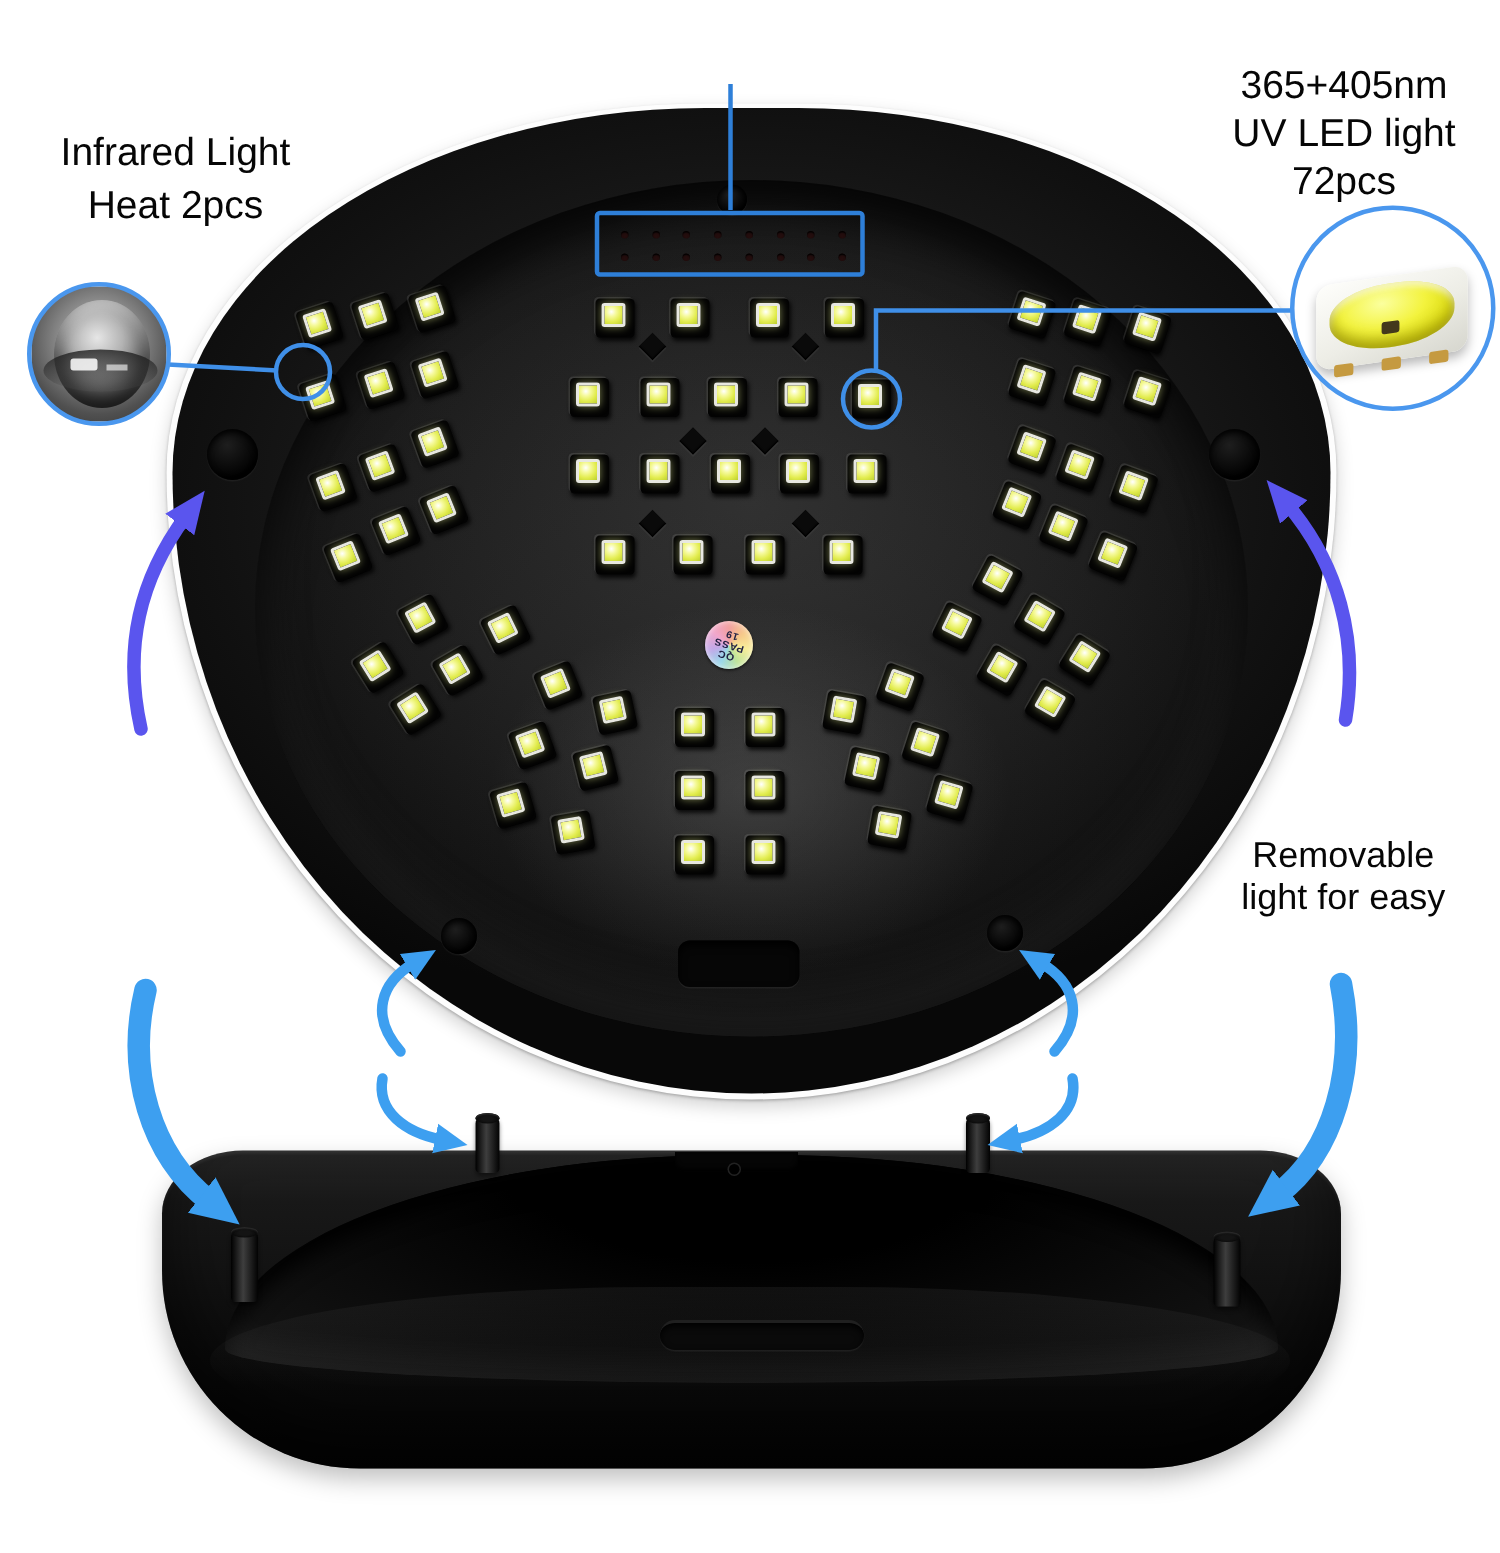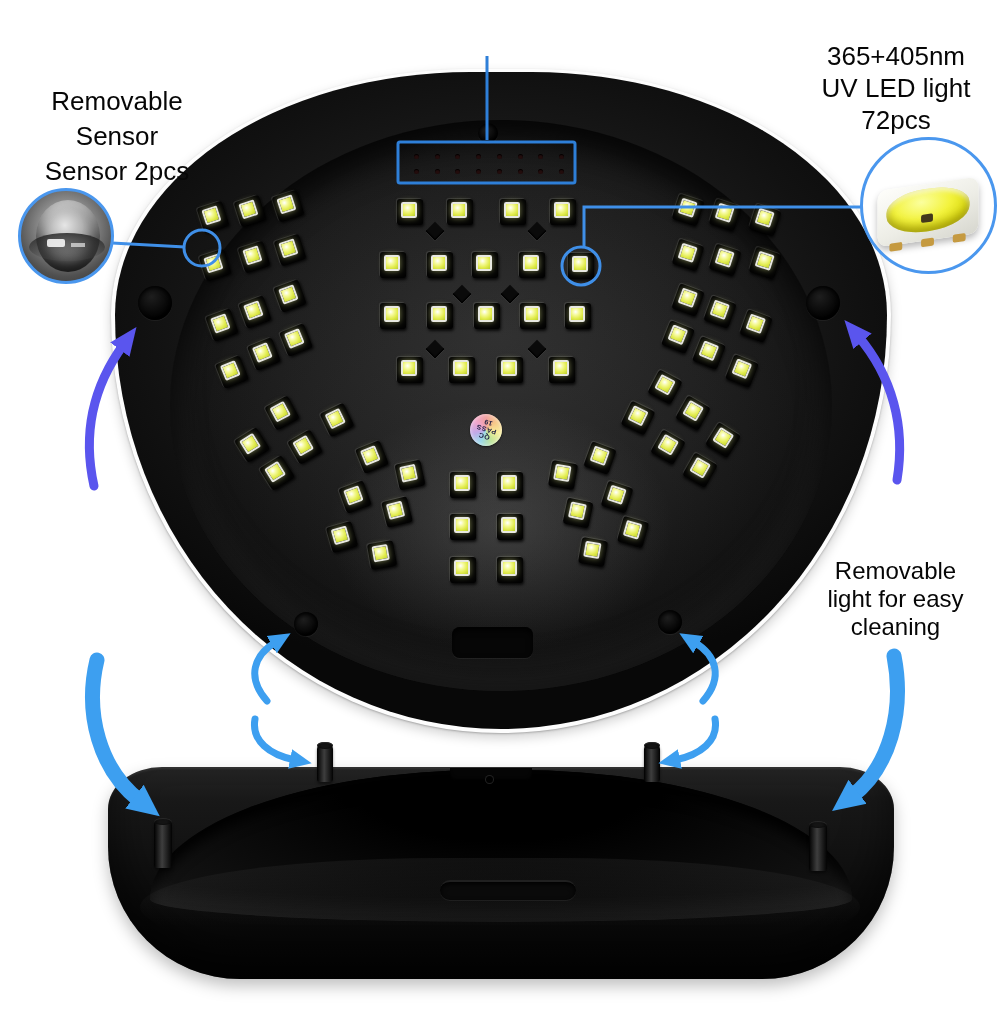--- a/index.html
+++ b/index.html
@@ -432,22 +432,21 @@
       <div class="abs chip-pad" style="left:76px;"></div>
     </div>
   </div>
 
   <div class="label label-uv">
     <span>365+405nm</span>
     <span>UV LED light</span>
     <span>72pcs</span>
   </div>
   <div class="label label-ir">
-    <span>Removable Sensor</span>
-    <span>Sensor 2pcs</span>
+    <span>Infrared Light</span>
+    <span>Heat 2pcs</span>
   </div>
   <div class="label label-removable">
     <span>Removable</span>
     <span>light for easy</span>
-    <span>cleaning</span>
   </div>
 
 </div>
 
 </body></html>

